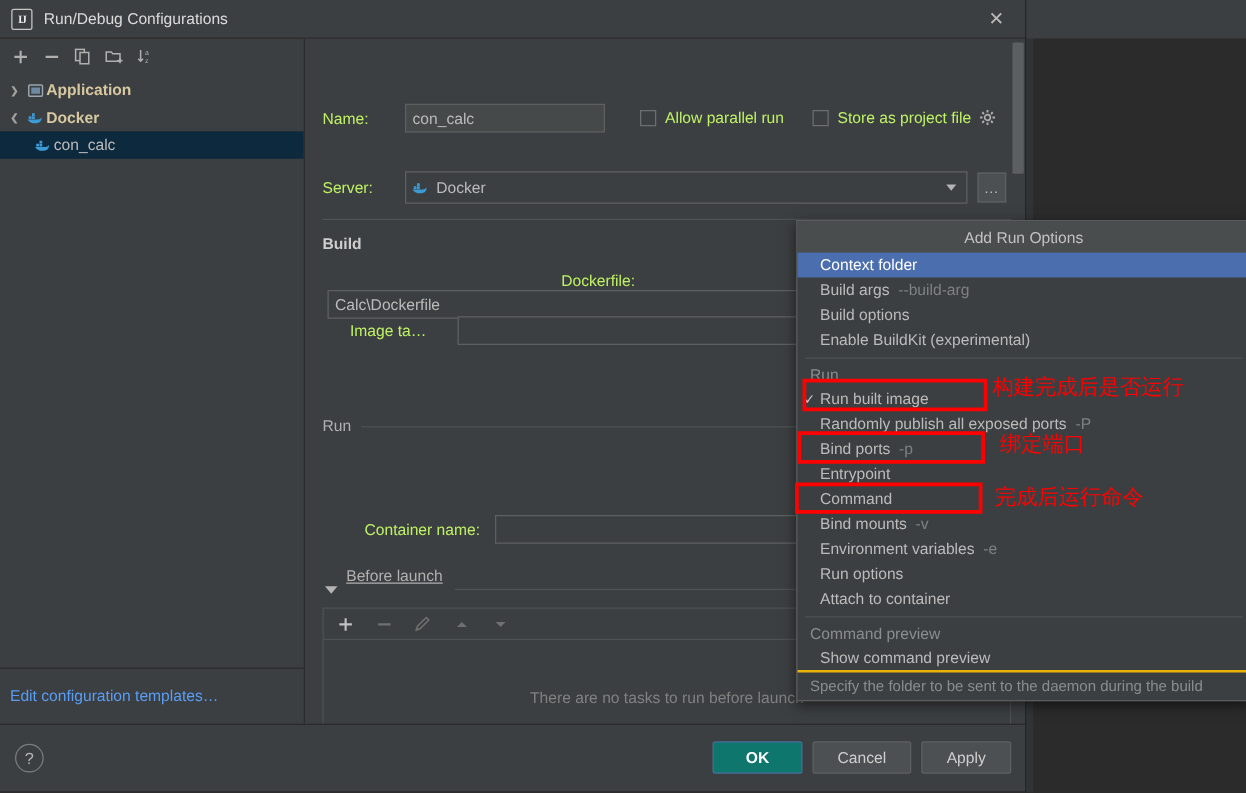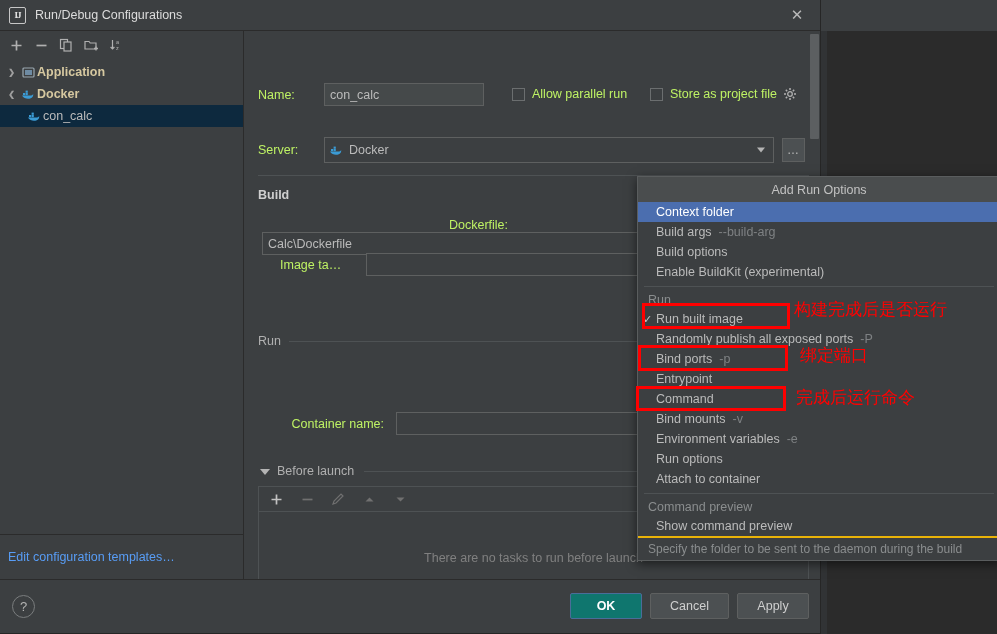--- a/index.html
+++ b/index.html
@@ -339,21 +339,21 @@
 
           <div class="group-title" style="left:14px; top:303px;">Run</div>
           <div class="sep-line" style="left:45px; top:310px; width:720px;"></div>
 
           <div class="form-row" style="left:30px; top:345px;margin-top:36px;">
             <span class="lbl" style="width:110px; text-align:right;">Container name:</span>
             <div class="txtfield plain" style="width:260px; margin-left:12px;"></div>
           </div>
 
           <div class="tri-toggle" style="left:16px; top:438px;"></div>
-          <div class="group-title" style="left:33px; top:433px; ">Before launch</div>
+          <div class="group-title" style="left:33px; top:423px; text-decoration:underline;">Before launch</div>
           <div class="sep-line" style="left:120px; top:440px; width:645px;"></div>
 
           <div class="bl-toolbar" style="left:14px; top:455px; width:551px; height:26px;">
             <span class="tb-btn">
               <svg width="13" height="13" viewBox="0 0 13 13">
                   <path d="M6.5 1.5v10M1.5 6.5h10" stroke="#c2c2c2" stroke-width="1.7" fill="none"></path>
                 </svg>
             </span>
             <span class="tb-btn">
               <svg width="13" height="13" viewBox="0 0 13 13">

